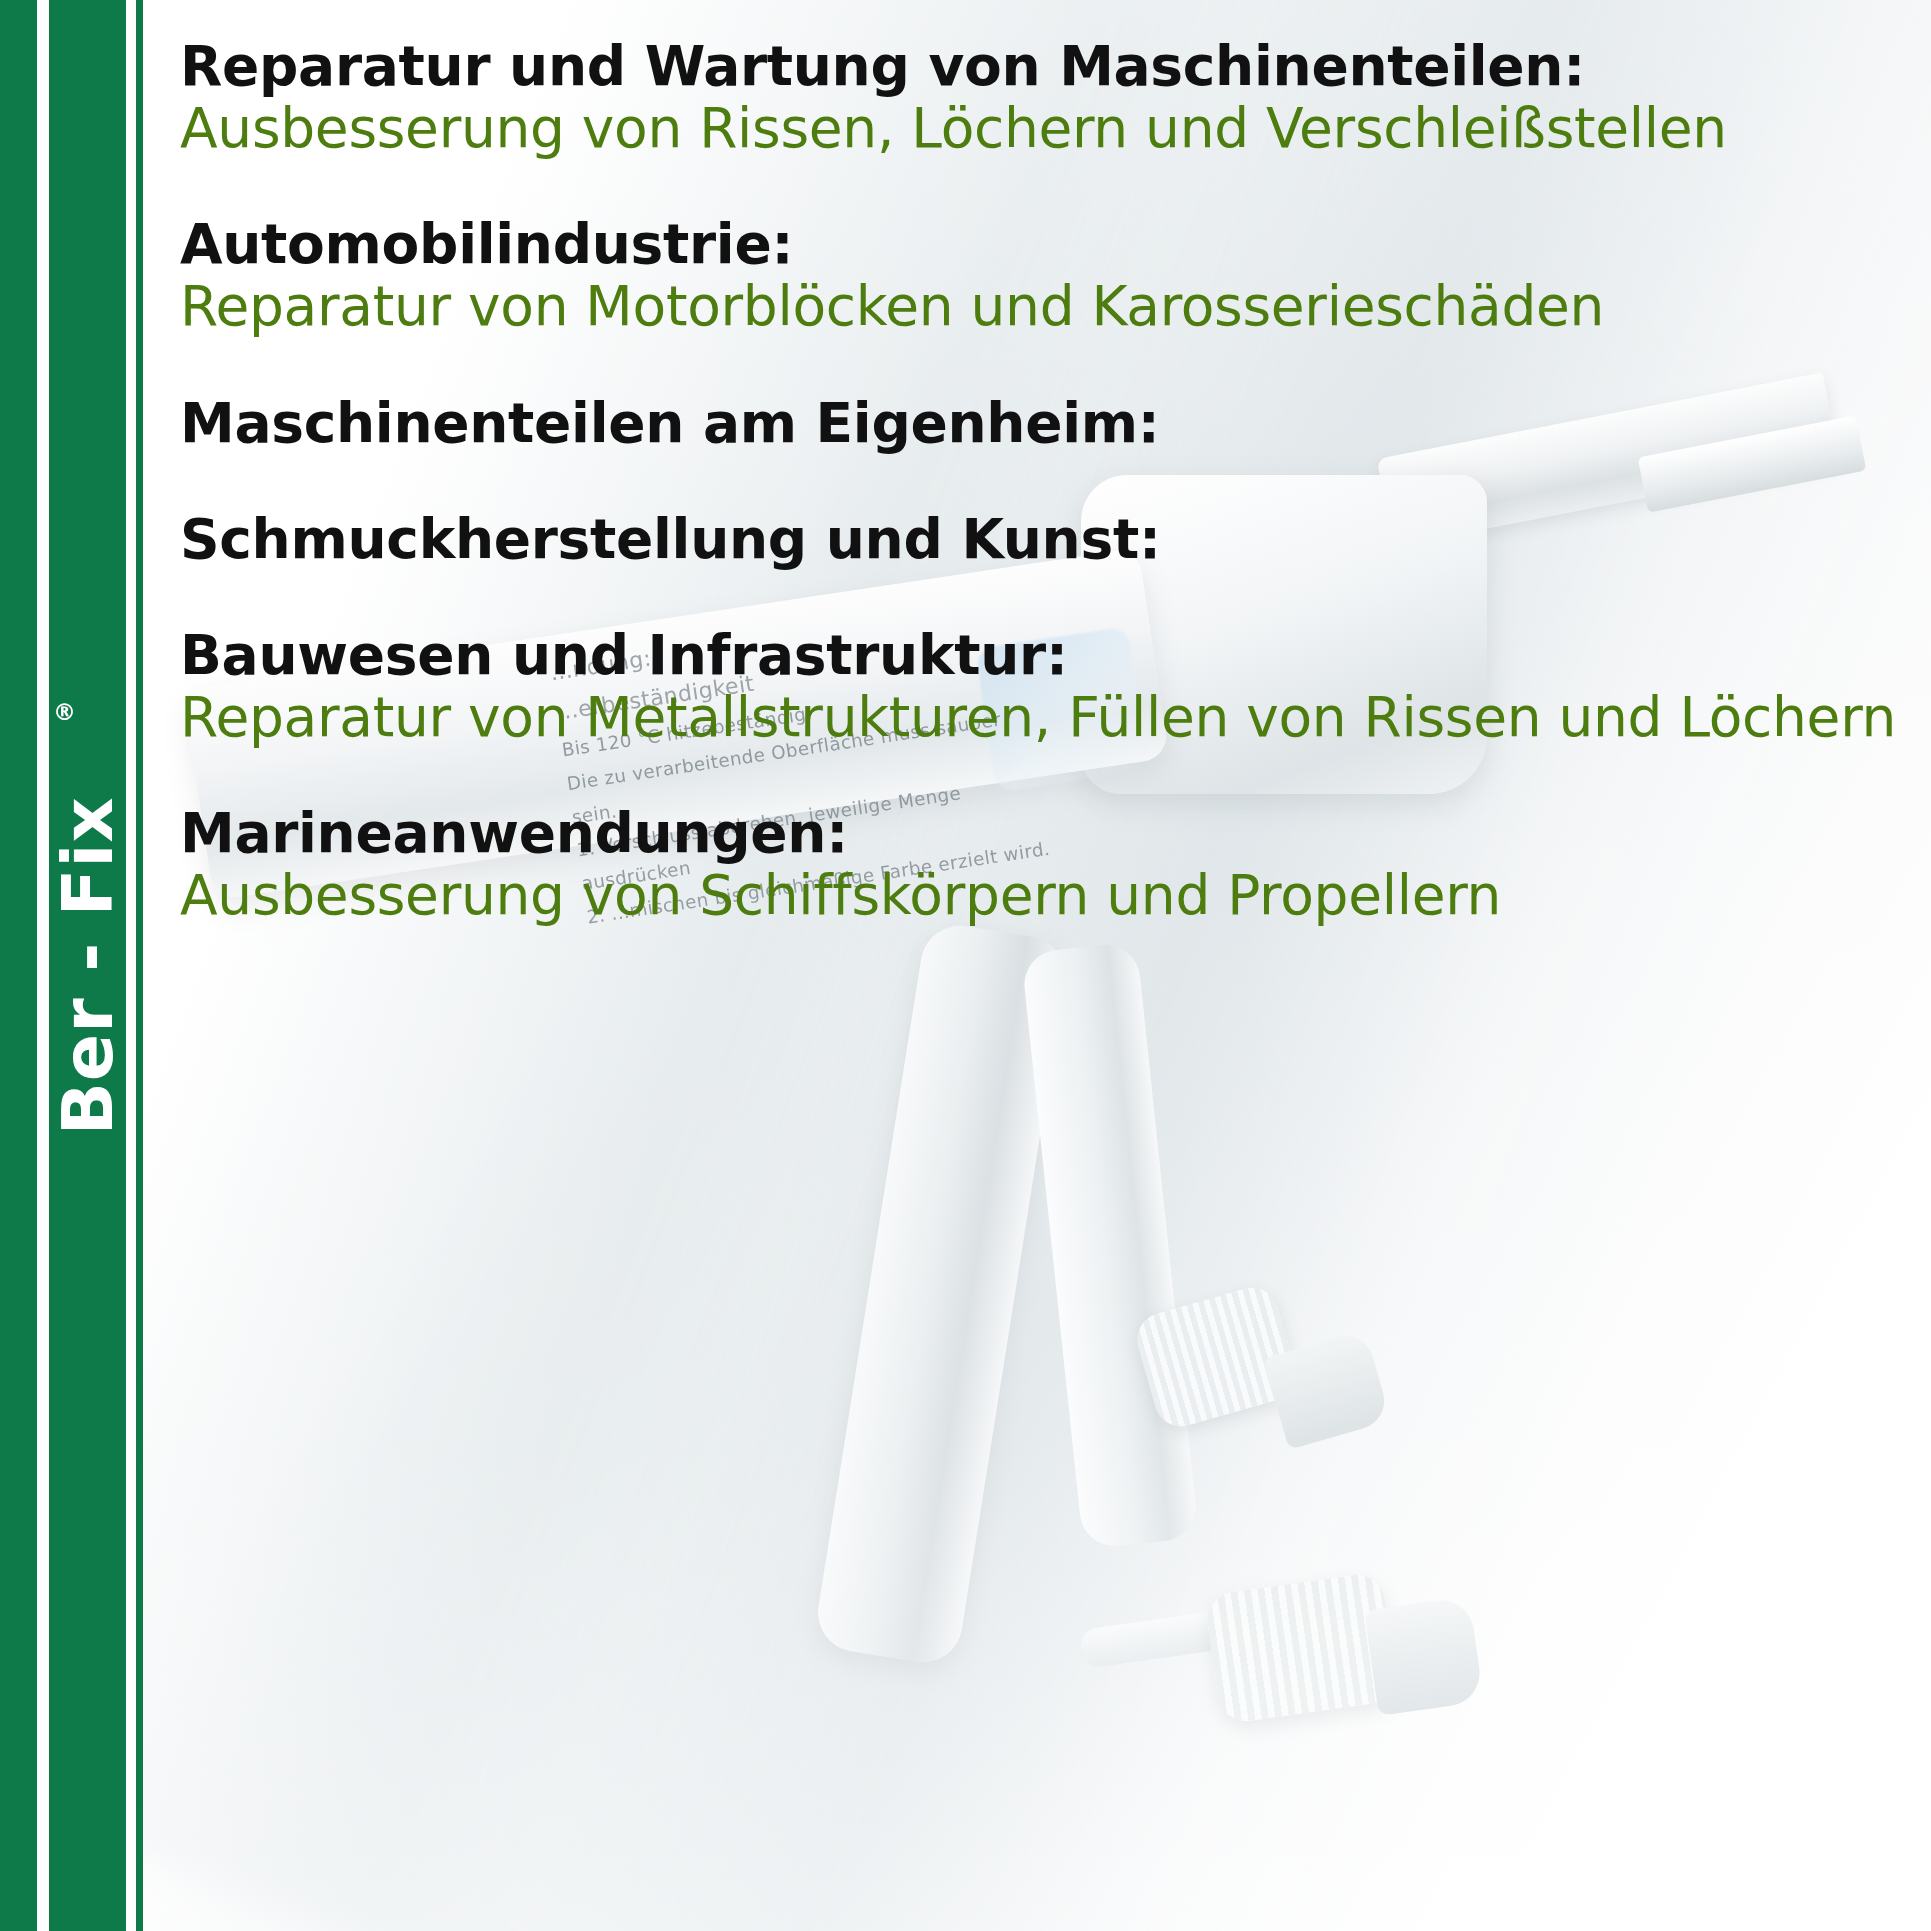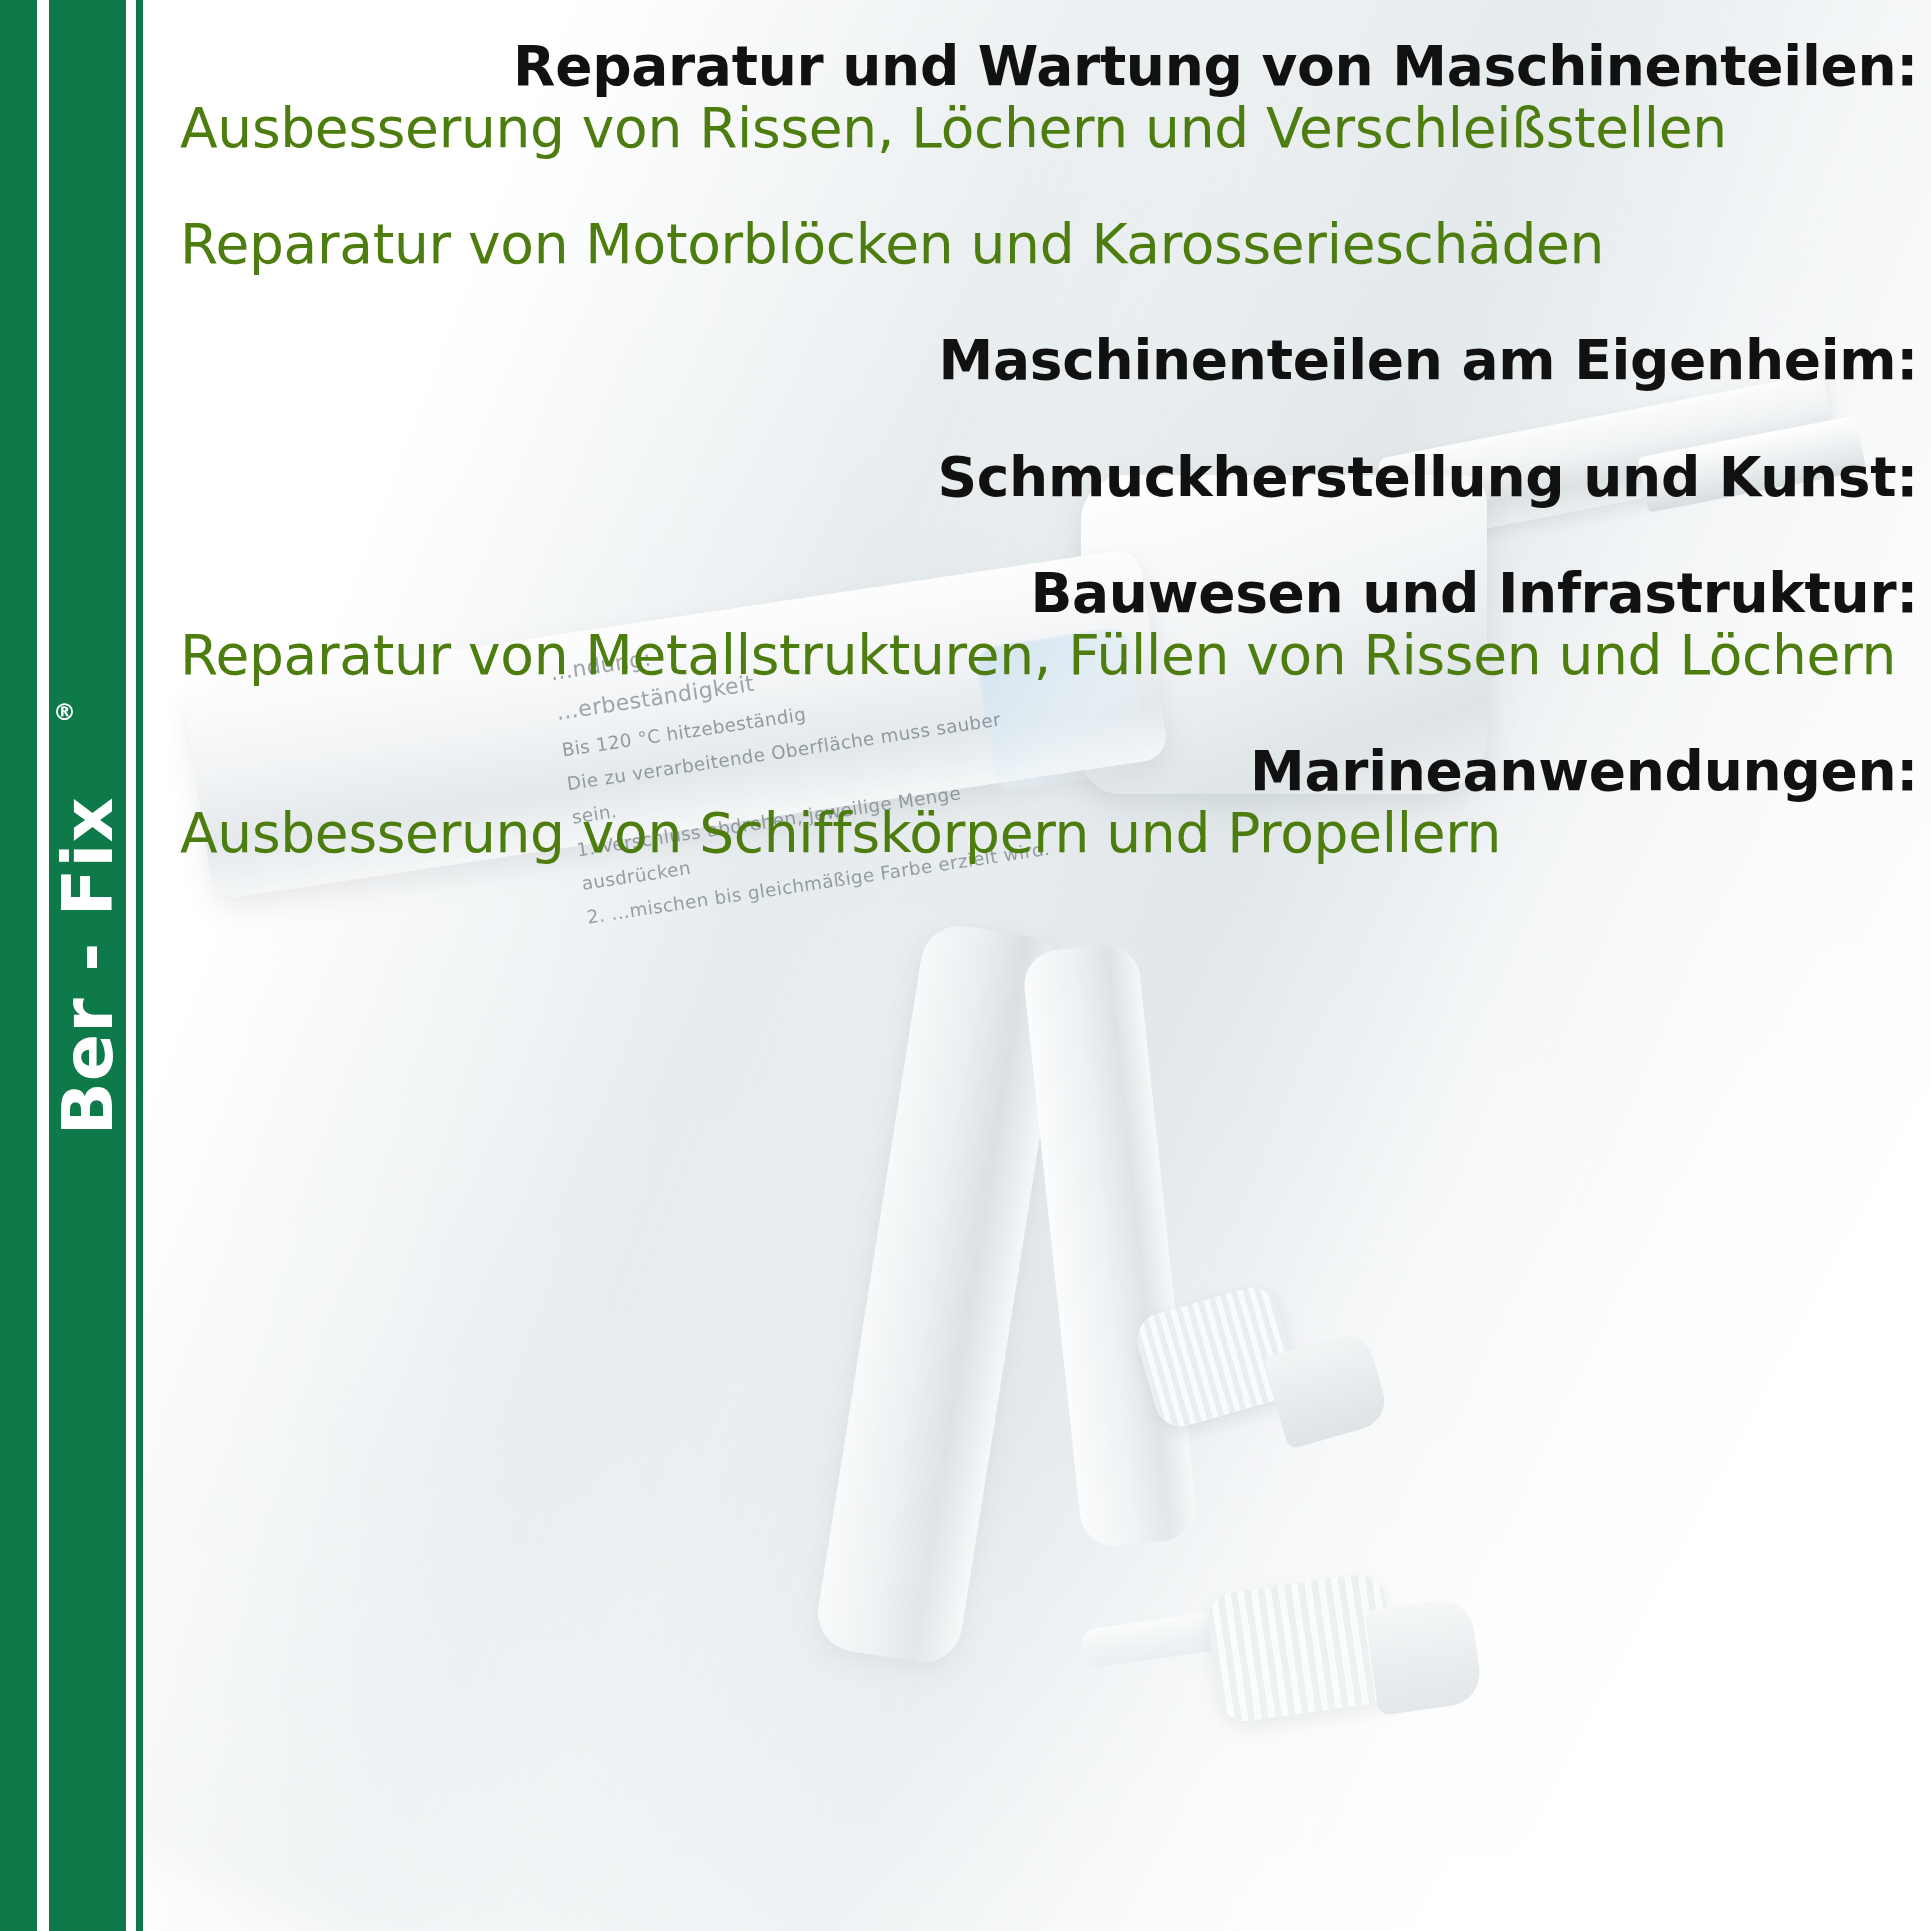--- a/index.html
+++ b/index.html
@@ -231,21 +231,20 @@
   .block {
     margin-bottom: 54px;
   }
   .block:last-child { margin-bottom: 8px; }
   .b-title {
     color: #111111;
     font-weight: bold;
     font-size: 55px;
     line-height: 1.13;
     letter-spacing: -0.3px;
-    text-align: right;
   }
   .b-body {
     color: #4d7c0f;
     font-weight: normal;
     font-size: 55px;
     line-height: 1.13;
     letter-spacing: -0.3px;
   }
 </style>
 </head>
@@ -297,20 +296,21 @@
   </div>
 
   <div class="content">
 
     <div class="block">
       <div class="b-title">Reparatur und Wartung von Maschinenteilen:</div>
       <div class="b-body">Ausbesserung von Rissen, Löchern und Verschleißstellen</div>
     </div>
 
     <div class="block">
+      <div class="b-title">Automobilindustrie:</div>
       <div class="b-body">Reparatur von Motorblöcken und Karosserieschäden</div>
     </div>
 
     <div class="block">
       <div class="b-title">Maschinenteilen am Eigenheim:</div>
     </div>
 
     <div class="block">
       <div class="b-title">Schmuckherstellung und Kunst:</div>
     </div>

